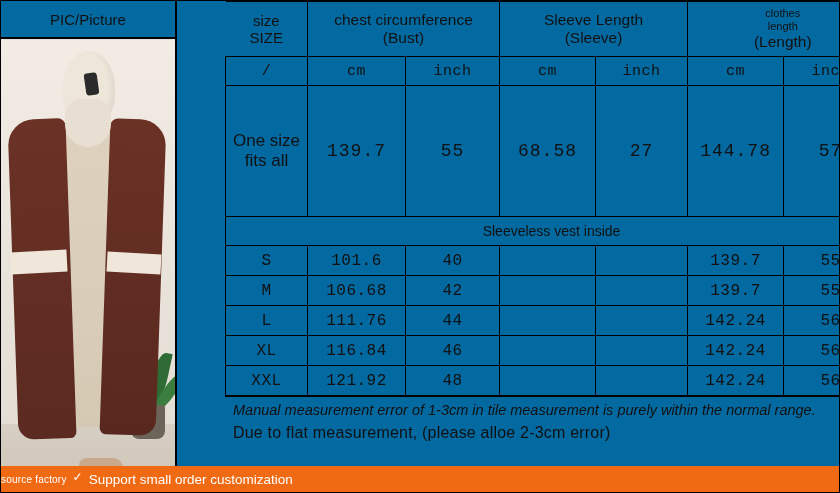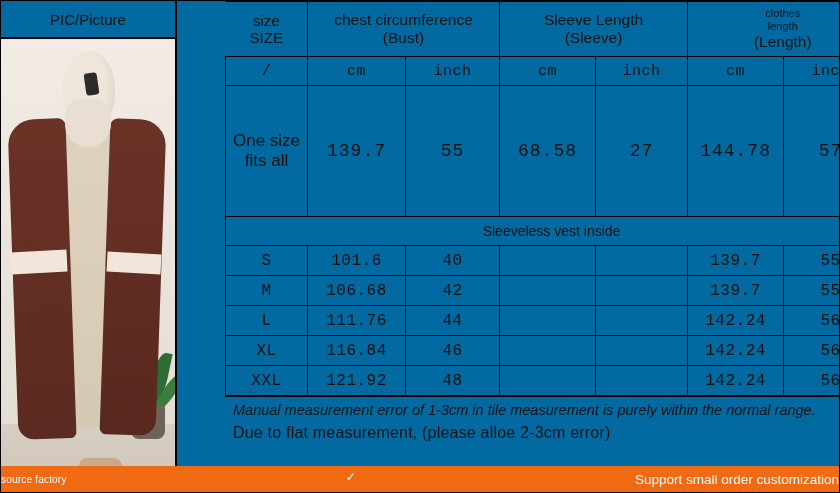--- a/index.html
+++ b/index.html
@@ -293,21 +293,21 @@
   
   .footer {
     position: absolute;
     left: 0;
     right: 0;
     bottom: 0;
     height: 26px;
     background: #f06a14;
     display: flex;
     align-items: center;
-    justify-content: space-between;
+    justify-content: flex-start;
     gap: 6px;
     color: #ffffff;
     font-family: "Liberation Sans", sans-serif;
   }
   .footer .small-tag {
     font-size: 10px;
     letter-spacing: 0.2px;
   }
   .footer .main-tag {
     font-size: 13.5px;

